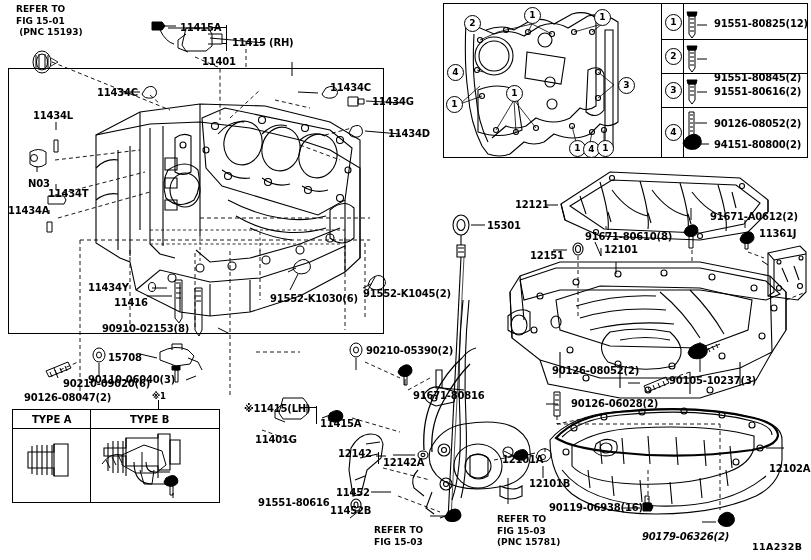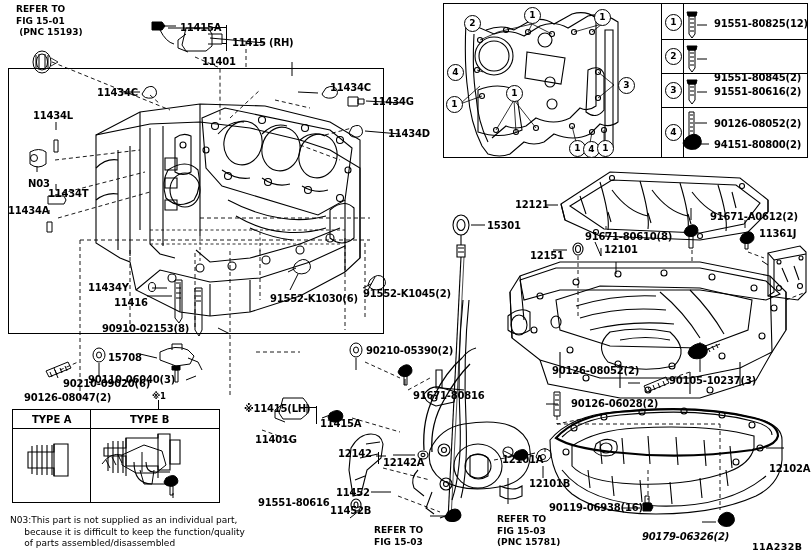--- a/index.html
+++ b/index.html
@@ -616,23 +616,20 @@
       <path d="M108 443 l0 28 M113 441 l0 32 M118 441 l0 32 M123 441 l0 32"></path>
       <path d="M126 438 l0 38"></path>
       <path d="M158 434 l0 44"></path>
       <path d="M170 440 l10 0 l0 24 l-10 0 Z"></path>
 
       <path d="M134 462 q0 22 18 22 l18 0"></path>
       <path d="M146 462 q0 10 8 10 l16 0"></path>
     </g>
   </svg>
 
-  <div class="note" style="left:10px;top:515px;">N03:This part is not supplied as an individual part,
-     because it is difficult to keep the function/quality
-     of parts assembled/disassembled</div>
 
   <div class="lbl" style="left:487px;top:220px;">15301</div>
   <div class="lbl" style="left:515px;top:199px;">12121</div>
   <div class="lbl" style="left:585px;top:231px;">91671-80610(8)</div>
   <div class="lbl" style="left:710px;top:211px;">91671-A0612(2)</div>
   <div class="lbl" style="left:759px;top:228px;">11361J</div>
   <div class="lbl" style="left:530px;top:250px;">12151</div>
   <div class="lbl" style="left:604px;top:244px;">12101</div>
   <div class="lbl" style="left:552px;top:365px;">90126-08052(2)</div>
   <div class="lbl" style="left:669px;top:375px;">90105-10237(3)</div>

